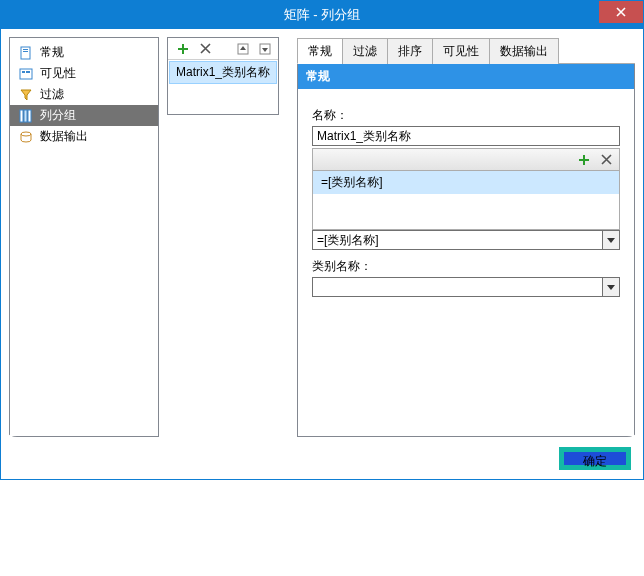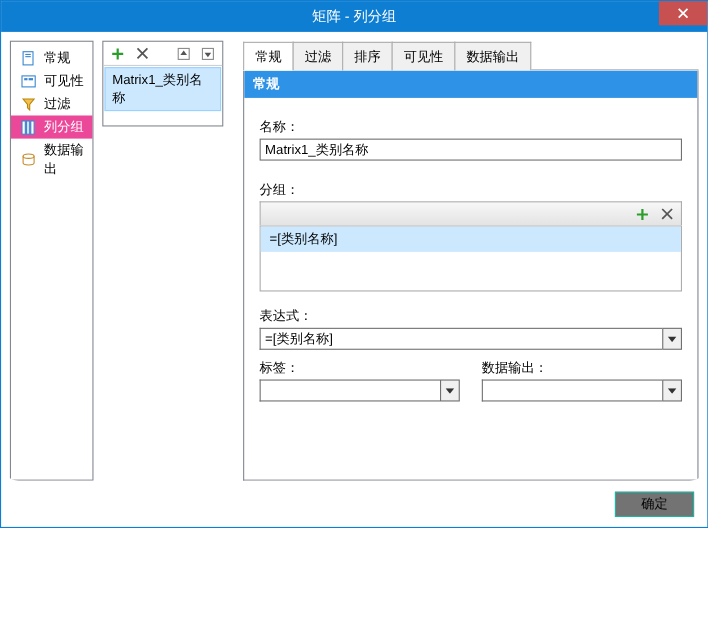--- a/index.html
+++ b/index.html
@@ -4,21 +4,21 @@
 <style>
 * { box-sizing: border-box; font-family: "Microsoft YaHei", SimSun, sans-serif; font-size: 12px; }
 body { margin: 0; background: #fff; }
 .window { width: 644px; height: 480px; border: 1px solid #0e7ed3; display: flex; flex-direction: column; background: #fff; position: relative; }
 .titlebar { height: 28px; background: #0e7ed3; color: #fff; display: flex; align-items: center; justify-content: center; position: relative; }
 .titlebar-text { font-size: 13px; }
 .close-btn { position: absolute; right: 0; top: 0; width: 44px; height: 22px; background: #c75050; color: #fff; display: flex; align-items: center; justify-content: center; cursor: pointer; }
 .body { flex: 1; display: flex; padding: 8px 8px 0 8px; gap: 8px; overflow: hidden; border-radius: 16px; }
 .sidebar { width: 150px; border: 1px solid #828790; background: #fff; padding: 4px 0; }
 .nav-item { display: flex; align-items: center; gap: 6px; padding: 2px 8px; cursor: pointer; color: #000; }
-.nav-item.selected { background: #ec4899; color: #fff; }
+.nav-item.selected { background: #737373; color: #fff; }
 .nav-icon { width: 16px; height: 16px; display: flex; align-items: center; justify-content: center; flex-shrink: 0; }
 .content { flex: 1; display: flex; flex-direction: row; gap: 18px; }
 .list-panel { border: 1px solid #828790; background: #fff; display: flex; flex-direction: column; }
 .list-toolbar { height: 22px; display: flex; justify-content: flex-end; align-items: center; gap: 4px; padding: 0 4px; border-bottom: 1px solid #d0d0d0; }
 .tool-btn { width: 18px; height: 18px; display: flex; align-items: center; justify-content: center; cursor: pointer; border: 1px solid transparent; }
 .tool-sep { width: 12px; }
 .list-body { flex: 1; }
 .list-row { background: #cce8ff; border: 1px solid #99d1ff; padding: 2px 6px; margin: 1px; }
 .tabs { display: flex; border-bottom: 1px solid #acacac; }
 .tab { padding: 4px 10px 3px; border: 1px solid #acacac; border-bottom: none; margin-right: -1px; background: #f0f0f0; cursor: pointer; position: relative; top: 1px; }
@@ -32,21 +32,21 @@
 .group-block { margin-top: 2px; }
 .group-toolbar { height: 22px; background: linear-gradient(#f7f7f7,#e3e3e3); border: 1px solid #acacac; border-bottom: none; display: flex; justify-content: flex-end; align-items: center; gap: 4px; padding: 0 4px; }
 .group-list { border: 1px solid #acacac; height: 60px; background: #fff; }
 .group-row { background: #cce8ff; padding: 3px 8px; }
 .combo-row { display: flex; gap: 20px; }
 .combo-col { flex: 1; }
 .combo { display: flex; width: 100%; }
 .combo input { flex: 1; border: 1px solid #707070; border-right: none; padding: 2px 4px; height: 20px; }
 .combo button { width: 18px; height: 20px; border: 1px solid #707070; background: #f0f0f0; cursor: pointer; display: flex; align-items: center; justify-content: center; padding: 0; }
 .footer { height: 42px; display: flex; justify-content: flex-end; align-items: center; gap: 8px; padding: 0 12px; }
-.dlg-btn { min-width: 72px; height: 23px; border: 1px solid #14b8a6; background: #737373; cursor: pointer; }
+.dlg-btn { min-width: 72px; height: 23px; border: 5px solid #14b8a6; background: #1d4ed8; cursor: pointer; }
 svg { display: block; }
 </style>
 </head>
 <body>
 
 <div class="window">
   <div class="titlebar">
     <span class="titlebar-text">矩阵 - 列分组</span>
     <div class="close-btn">
       <svg width="10" height="10" viewBox="0 0 10 10">
@@ -145,72 +145,59 @@
           <div class="tab"><span>排序</span></div>
           <div class="tab"><span>可见性</span></div>
           <div class="tab"><span>数据输出</span></div>
         </div>
         <div class="tab-panel">
           <div class="section-header">常规</div>
           <div class="tab-content">
             <div class="field-label">名称：</div>
             <input class="text-input" value="Matrix1_类别名称" style="">
 
-            <div class="field-label" style="margin-top:18px">分组：</div>
             <div class="group-block">
               <div class="group-toolbar">
                 <div class="tool-btn">
                     <svg width="12" height="12">
                       <path d="M6 1 L6 11 M1 6 L11 6" stroke="#2a9d2a" stroke-width="2"></path>
                     </svg>
                   </div>
                 <div class="tool-btn">
                     <svg width="11" height="11">
                       <path d="M1 1 L10 10 M10 1 L1 10" stroke="#555" stroke-width="1.6"></path>
                     </svg>
                   </div>
               </div>
               <div class="group-list">
                 <div class="group-row"><span>=[类别名称]</span></div>
               </div>
             </div>
 
-            <div class="field-label" style="margin-top:14px">表达式：</div>
             <div class="combo">
               <input value="=[类别名称]" style="">
               <button>
                   <svg width="8" height="5">
                     <path d="M0 0 L8 0 L4 5 Z" fill="#333"></path>
                   </svg>
                 </button>
             </div>
 
             <div class="combo-row">
               <div class="combo-col">
-                <div class="field-label">标签：</div>
+                <div class="field-label">类别名称：</div>
                 <div class="combo">
                   <input value="" style="">
                   <button>
                       <svg width="8" height="5">
                         <path d="M0 0 L8 0 L4 5 Z" fill="#333"></path>
                       </svg>
                     </button>
                 </div>
               </div>
-              <div class="combo-col">
-                <div class="field-label">数据输出：</div>
-                <div class="combo">
-                  <input value="" style="">
-                  <button>
-                      <svg width="8" height="5">
-                        <path d="M0 0 L8 0 L4 5 Z" fill="#333"></path>
-                      </svg>
-                    </button>
-                </div>
-              </div>
             </div>
           </div>
         </div>
       </div>
     </div>
   </div>
 
   <div class="footer">
     <button class="dlg-btn"><span>确定</span></button>
   </div>

